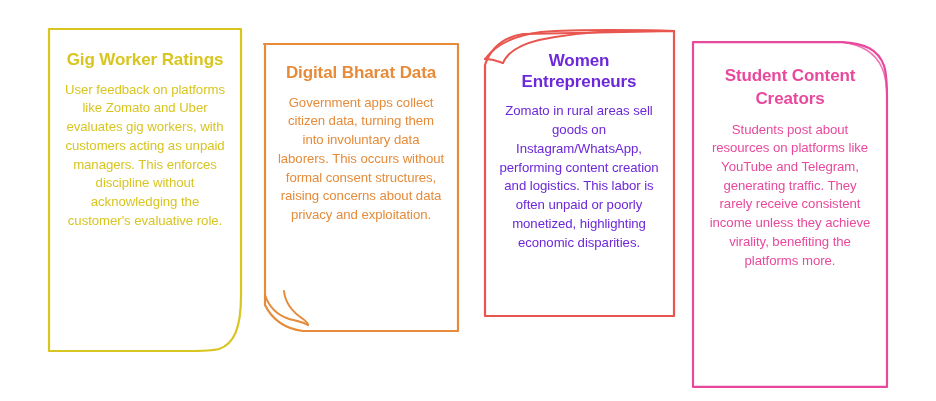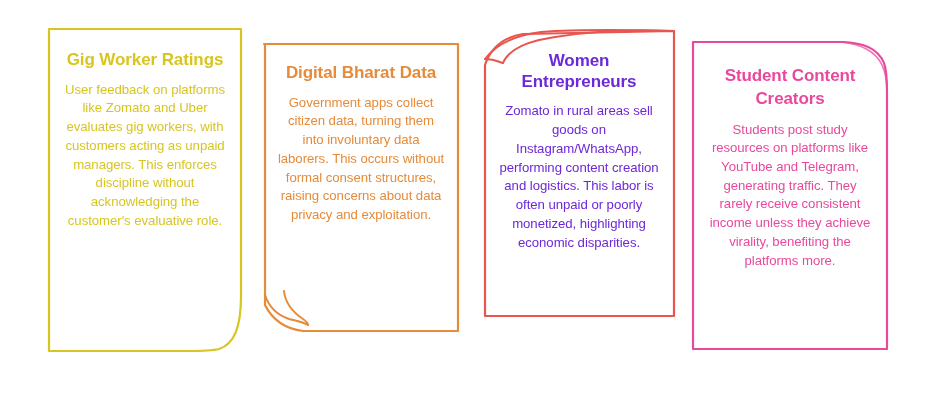--- a/index.html
+++ b/index.html
@@ -88,21 +88,21 @@
   }
   #card-3 .card-title,
   #card-3 .card-body { color: #6d28d9; }
   #card-3 { padding-top: 22px; }
 
   
   #card-4 {
     left: 692px;
     top: 41px;
     width: 196px;
-    height: 309px;
+    height: 347px;
   }
   #card-4 .card-title,
   #card-4 .card-body { color: #E8499C; }
   #card-4 { padding-top: 24px; }
   #card-4 .card-title { line-height: 1.34; }
 </style>
 </head>
 <body>
 
 <div id="board">
@@ -150,17 +150,17 @@
 
   <div class="card" id="card-4">
     <div class="card-outline">
       <svg viewBox="0 0 196 337" preserveAspectRatio="none" aria-hidden="true">
         <path d="M1,1 L150,1 C172,2 186,8 192,24 C195,33 195,44 195,56 L195,336 L1,336 Z" fill="none" stroke="#E8499C" stroke-width="2.2" stroke-linejoin="round"></path>
         <path d="M150,1 C170,4 183,11 190,26 C194,35 195,45 195,56" fill="none" stroke="#E8499C" stroke-width="1.6" stroke-linecap="round" opacity="0.75"></path>
       </svg>
     </div>
     <div class="card-inner">
       <h2 class="card-title">Student Content Creators</h2>
-      <p class="card-body">Students post study resources on platforms like YouTube and Telegram, generating traffic. They rarely receive consistent income unless they achieve virality, benefiting the platforms more.</p>
+      <p class="card-body">Students post about resources on platforms like YouTube and Telegram, generating traffic. They rarely receive consistent income unless they achieve virality, benefiting the platforms more.</p>
     </div>
   </div>
 
 </div>
 
 </body></html>

